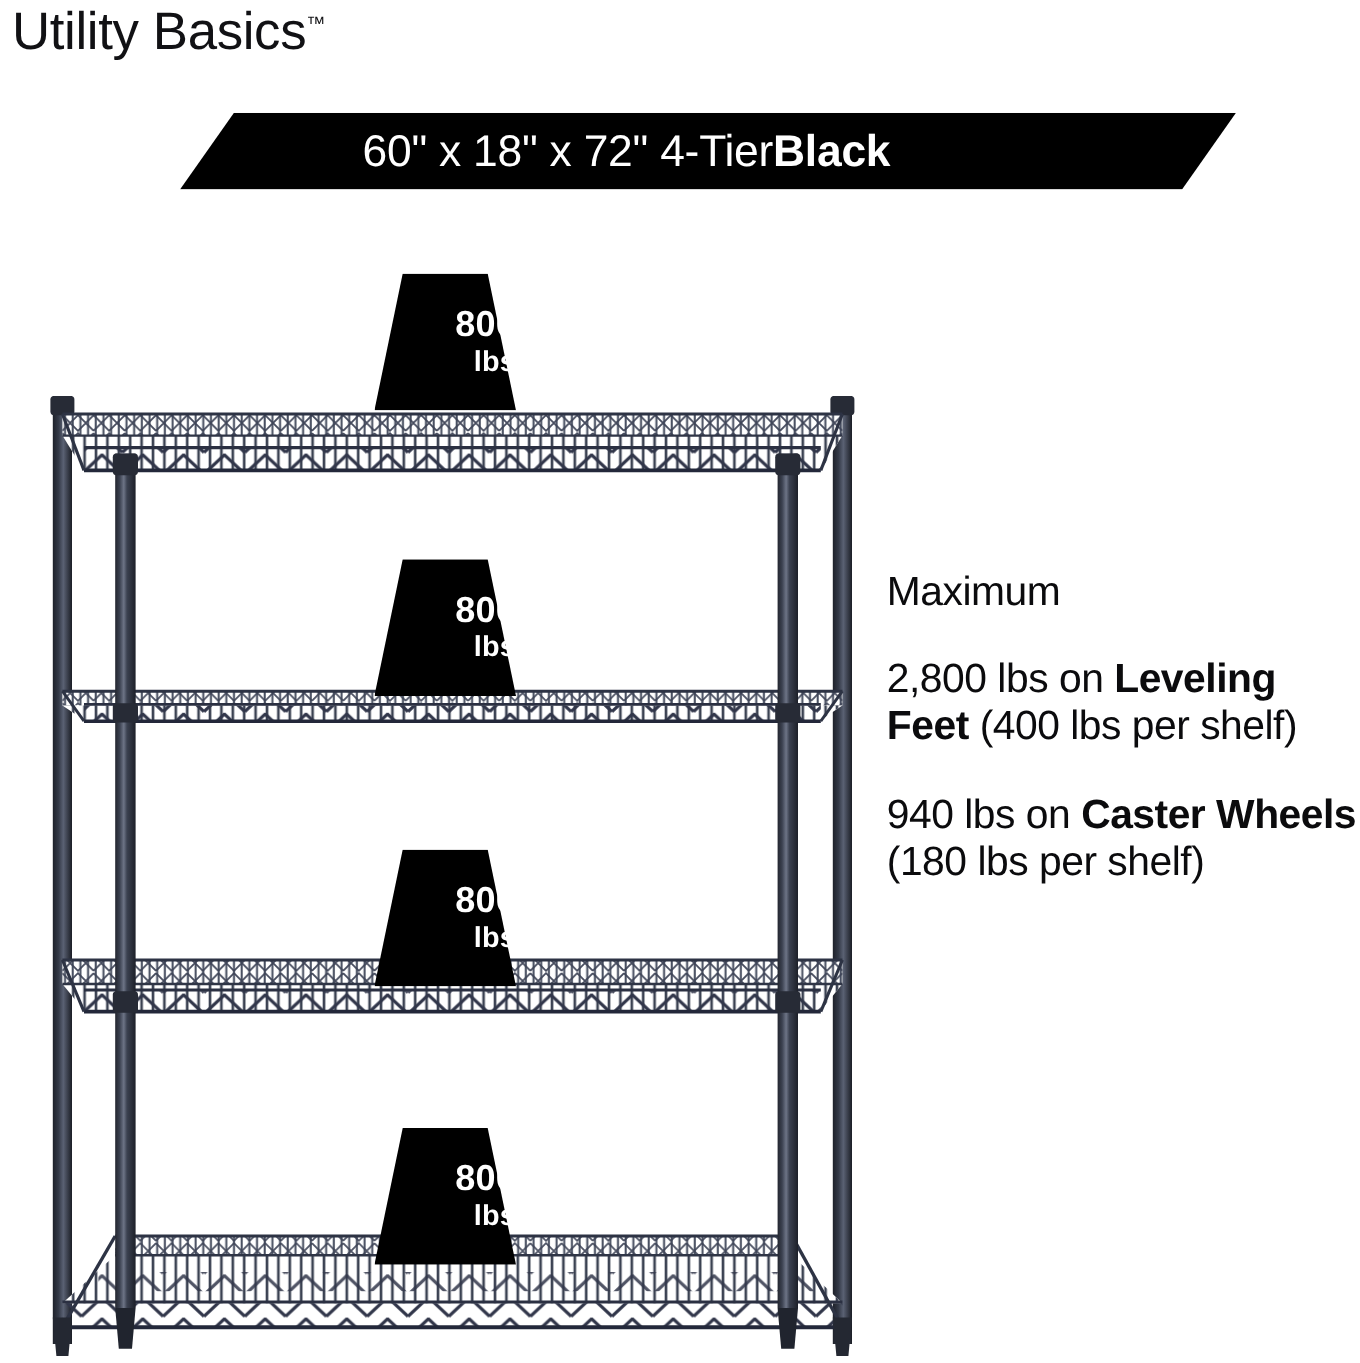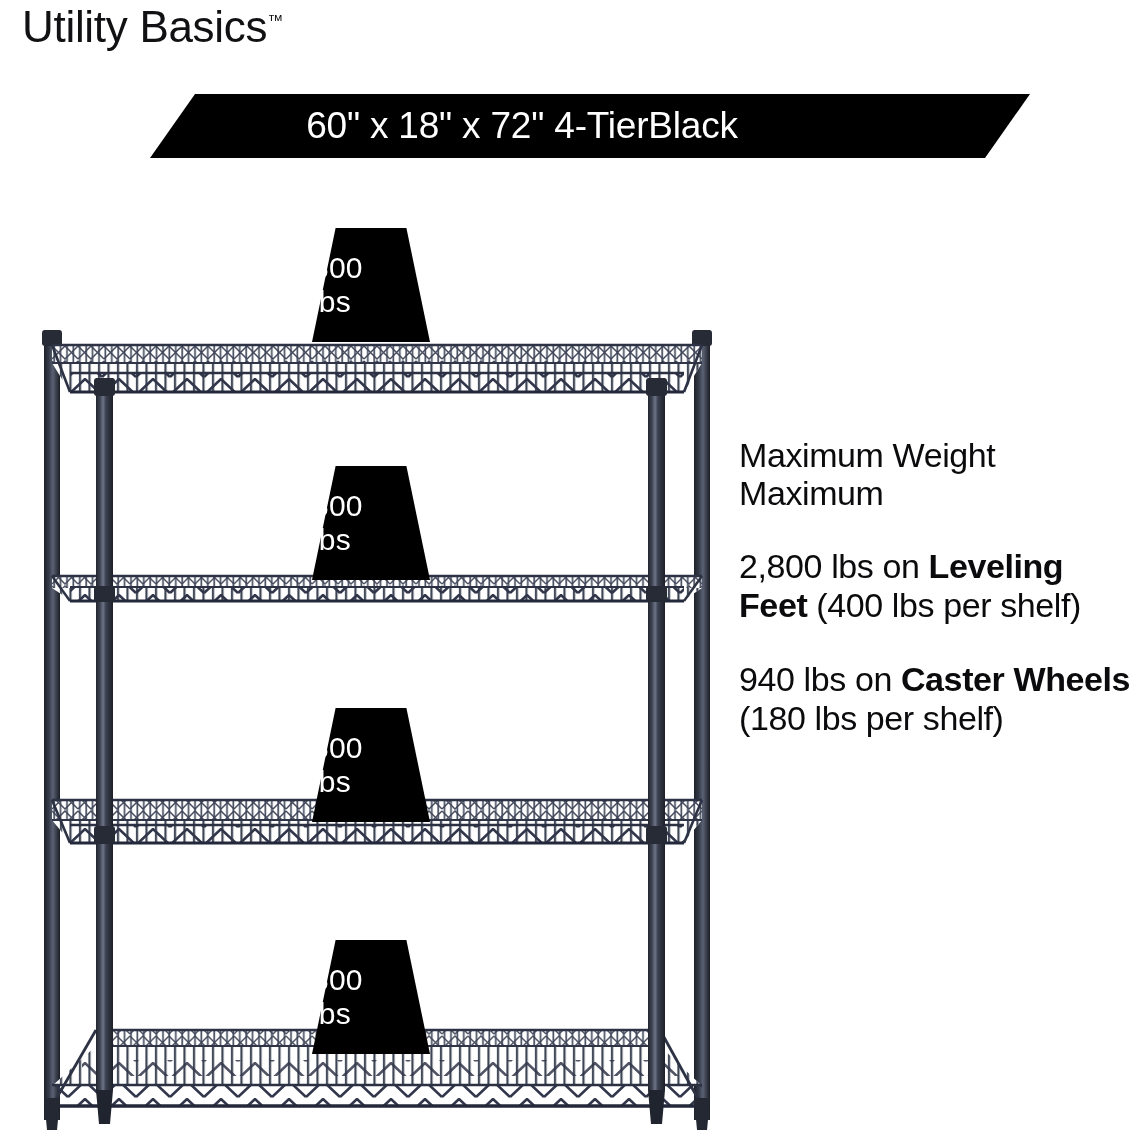--- a/index.html
+++ b/index.html
@@ -5,39 +5,39 @@
   html,body{margin:0;padding:0;background:#ffffff;}
   body{
     width:1133px;height:1136px;position:relative;overflow:hidden;
     font-family:"Liberation Sans","DejaVu Sans",sans-serif;
     color:#000000;
     -webkit-font-smoothing:antialiased;
   }
 
   
   #brand{
-    position:absolute;left:22px;top:2px;
+    position:absolute;left:10px;top:2px;
     font-size:44px;font-weight:400;letter-spacing:-0.3px;color:#111114;
     white-space:nowrap;
   }
   #brand .tm{font-size:16px;vertical-align:super;letter-spacing:0;}
 
   
   #banner-wrap{position:absolute;left:0;top:94px;width:1030px;height:64px;}
   #banner-shape{
     position:absolute;inset:0;background:#000000;
     clip-path:polygon(195px 0, 1030px 0, 985px 64px, 150px 64px);
   }
   #banner-text{
     position:absolute;left:0;top:0;width:1030px;height:64px;
     display:flex;align-items:center;justify-content:center;
     color:#ffffff;font-size:37px;font-weight:400;letter-spacing:-0.2px;
     white-space:nowrap;padding-left:14px;box-sizing:border-box;
   }
-  #banner-text b{font-weight:400;}
+  #banner-text b{font-weight:700;}
 
   
   #copy{position:absolute;left:739px;top:436px;width:400px;}
   #copy .head{
     font-size:34px;line-height:1.13;font-weight:400;letter-spacing:-0.4px;
     color:#0b0b0d;
   }
   #copy .para{
     font-size:34px;line-height:1.16;font-weight:400;letter-spacing:-0.4px;
     color:#0b0b0d;margin-top:34px;
@@ -49,25 +49,25 @@
   #rack svg{display:block;}
 
   
   .badge{position:absolute;color:#ffffff;}
   .badge .shape{
     position:absolute;inset:0;background:#000000;
     clip-path:polygon(20% 0, 80% 0, 100% 100%, 0% 100%);
   }
   .badge .txt{
     position:absolute;inset:0;display:flex;flex-direction:column;
-    align-items:flex-start;justify-content:center;gap:4px;
-    font-weight:400;letter-spacing:0.2px;line-height:1;
+    align-items:flex-end;justify-content:center;gap:4px;
+    font-weight:700;letter-spacing:0.2px;line-height:1;
   }
   .badge .n{font-size:30px;}
-  .badge .u{font-size:30px;}
+  .badge .u{font-size:24px;}
 </style>
 </head>
 <body>
 
 <div id="brand">
   <span>Utility Basics</span><span class="tm">™</span>
 </div>
 
 <div id="banner-wrap">
   <div id="banner-shape"></div>
@@ -248,21 +248,21 @@
 <div class="badge" style="left:312px;top:940px;width:118px;height:114px;">
   <div class="shape"></div>
   <div class="txt">
     <span class="n">800</span>
     <span class="u">lbs</span>
   </div>
 </div>
 
 <div id="copy">
   <div class="head">
-    <span>Maximum Weight</span><br>
+    <br>
     <span>Maximum</span>
   </div>
 
   <div class="para">
     <span>2,800 lbs on </span><b>Leveling Feet</b><span> (400 lbs per shelf)</span>
   </div>
 
   <div class="para">
     <span>940 lbs on </span><b>Caster Wheels</b><span> (180 lbs per shelf)</span>
   </div>

